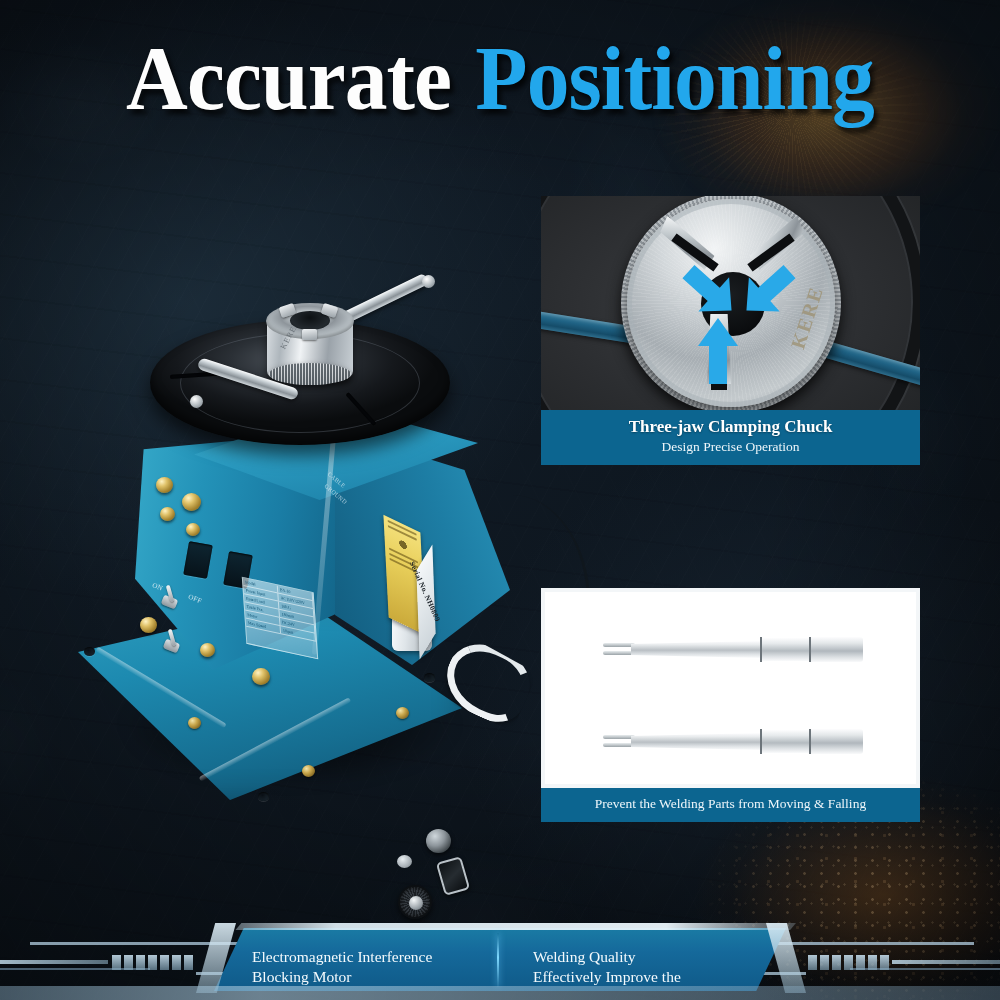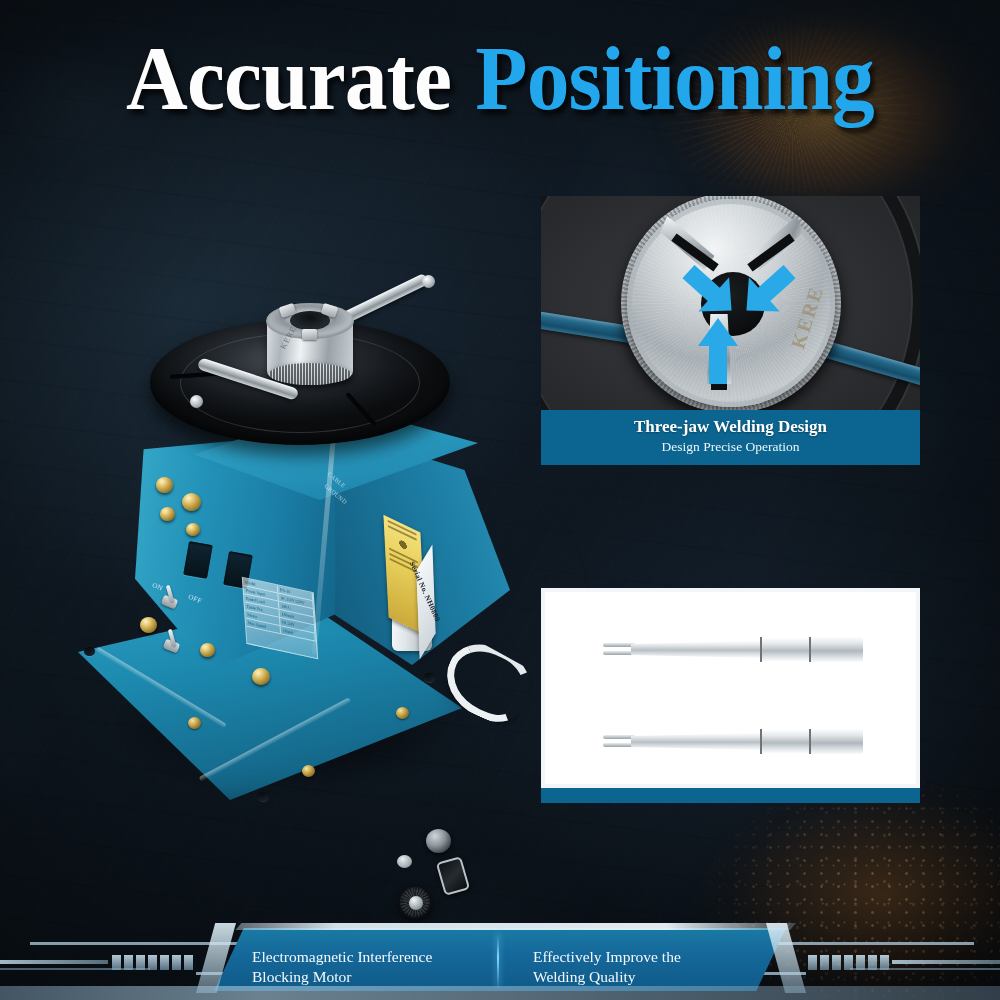--- a/index.html
+++ b/index.html
@@ -735,21 +735,21 @@
           <path d="M8 22 h34 v-14 l24 23 l-24 23 v-14 h-34 z"></path>
         </g>
       </svg>
       <svg class="arrow-svg" style="left:154px; top:116px;" width="46" height="76" viewBox="0 0 46 76">
         <g fill="#29a9e8">
           <path d="M14 72 v-38 h-11 l20 -28 l20 28 h-11 v38 z"></path>
         </g>
       </svg>
     </div>
     <div class="card-cap">
-      <div class="card-cap-title">Three-jaw Welding Design</div>
+      <div class="card-cap-title">Three-jaw Clamping Chuck</div>
       <div class="card-cap-sub">Design Precise Operation</div>
     </div>
   </div>
 
   <div class="card" id="card-handle">
     <div class="card-media">
       <div class="handle-item" style="left:58px; top:44px; width:280px;">
         <div class="h-tip-a"></div>
         <div class="h-tip-b"></div>
         <div class="h-shaft"></div>
@@ -762,20 +762,21 @@
         <div class="h-tip-a"></div>
         <div class="h-tip-b"></div>
         <div class="h-shaft"></div>
         <div class="h-mid"></div>
         <div class="h-end"></div>
         <div class="h-ring" style="left:157px;"></div>
         <div class="h-ring" style="left:206px;"></div>
       </div>
     </div>
     <div class="card-cap">
+      <div class="card-cap-sub">Prevent the Welding Parts from Moving &amp; Falling</div>
     </div>
   </div>
 
   <div id="banner">
 
     <div class="deco-bar">
       <div class="deco-edge" style="left:30px;  top:20px; width:260px;"></div>
       <div class="deco-line" style="left:0px;   top:38px; width:108px;"></div>
       <div class="deco-line2" style="left:0px;   top:46px; width:150px;"></div>
       <div class="deco-seg" style="left:112px; top:33px;"></div>
@@ -807,21 +808,21 @@
     <div class="ban-diag-l"></div>
     <div class="ban-diag-r"></div>
     <div class="ban-div"></div>
 
     <div class="ban-text-wrap">
       <div class="ban-col">
         <div>Electromagnetic Interference</div>
         <div>Blocking Motor</div>
       </div>
       <div class="ban-col right">
+        <div>Welding Quality</div>
         <div>Effectively Improve the</div>
-        <div>Welding Quality</div>
       </div>
     </div>
 
     <div class="ban-strip"></div>
   </div>
 
 </div>
 
 </body></html>

